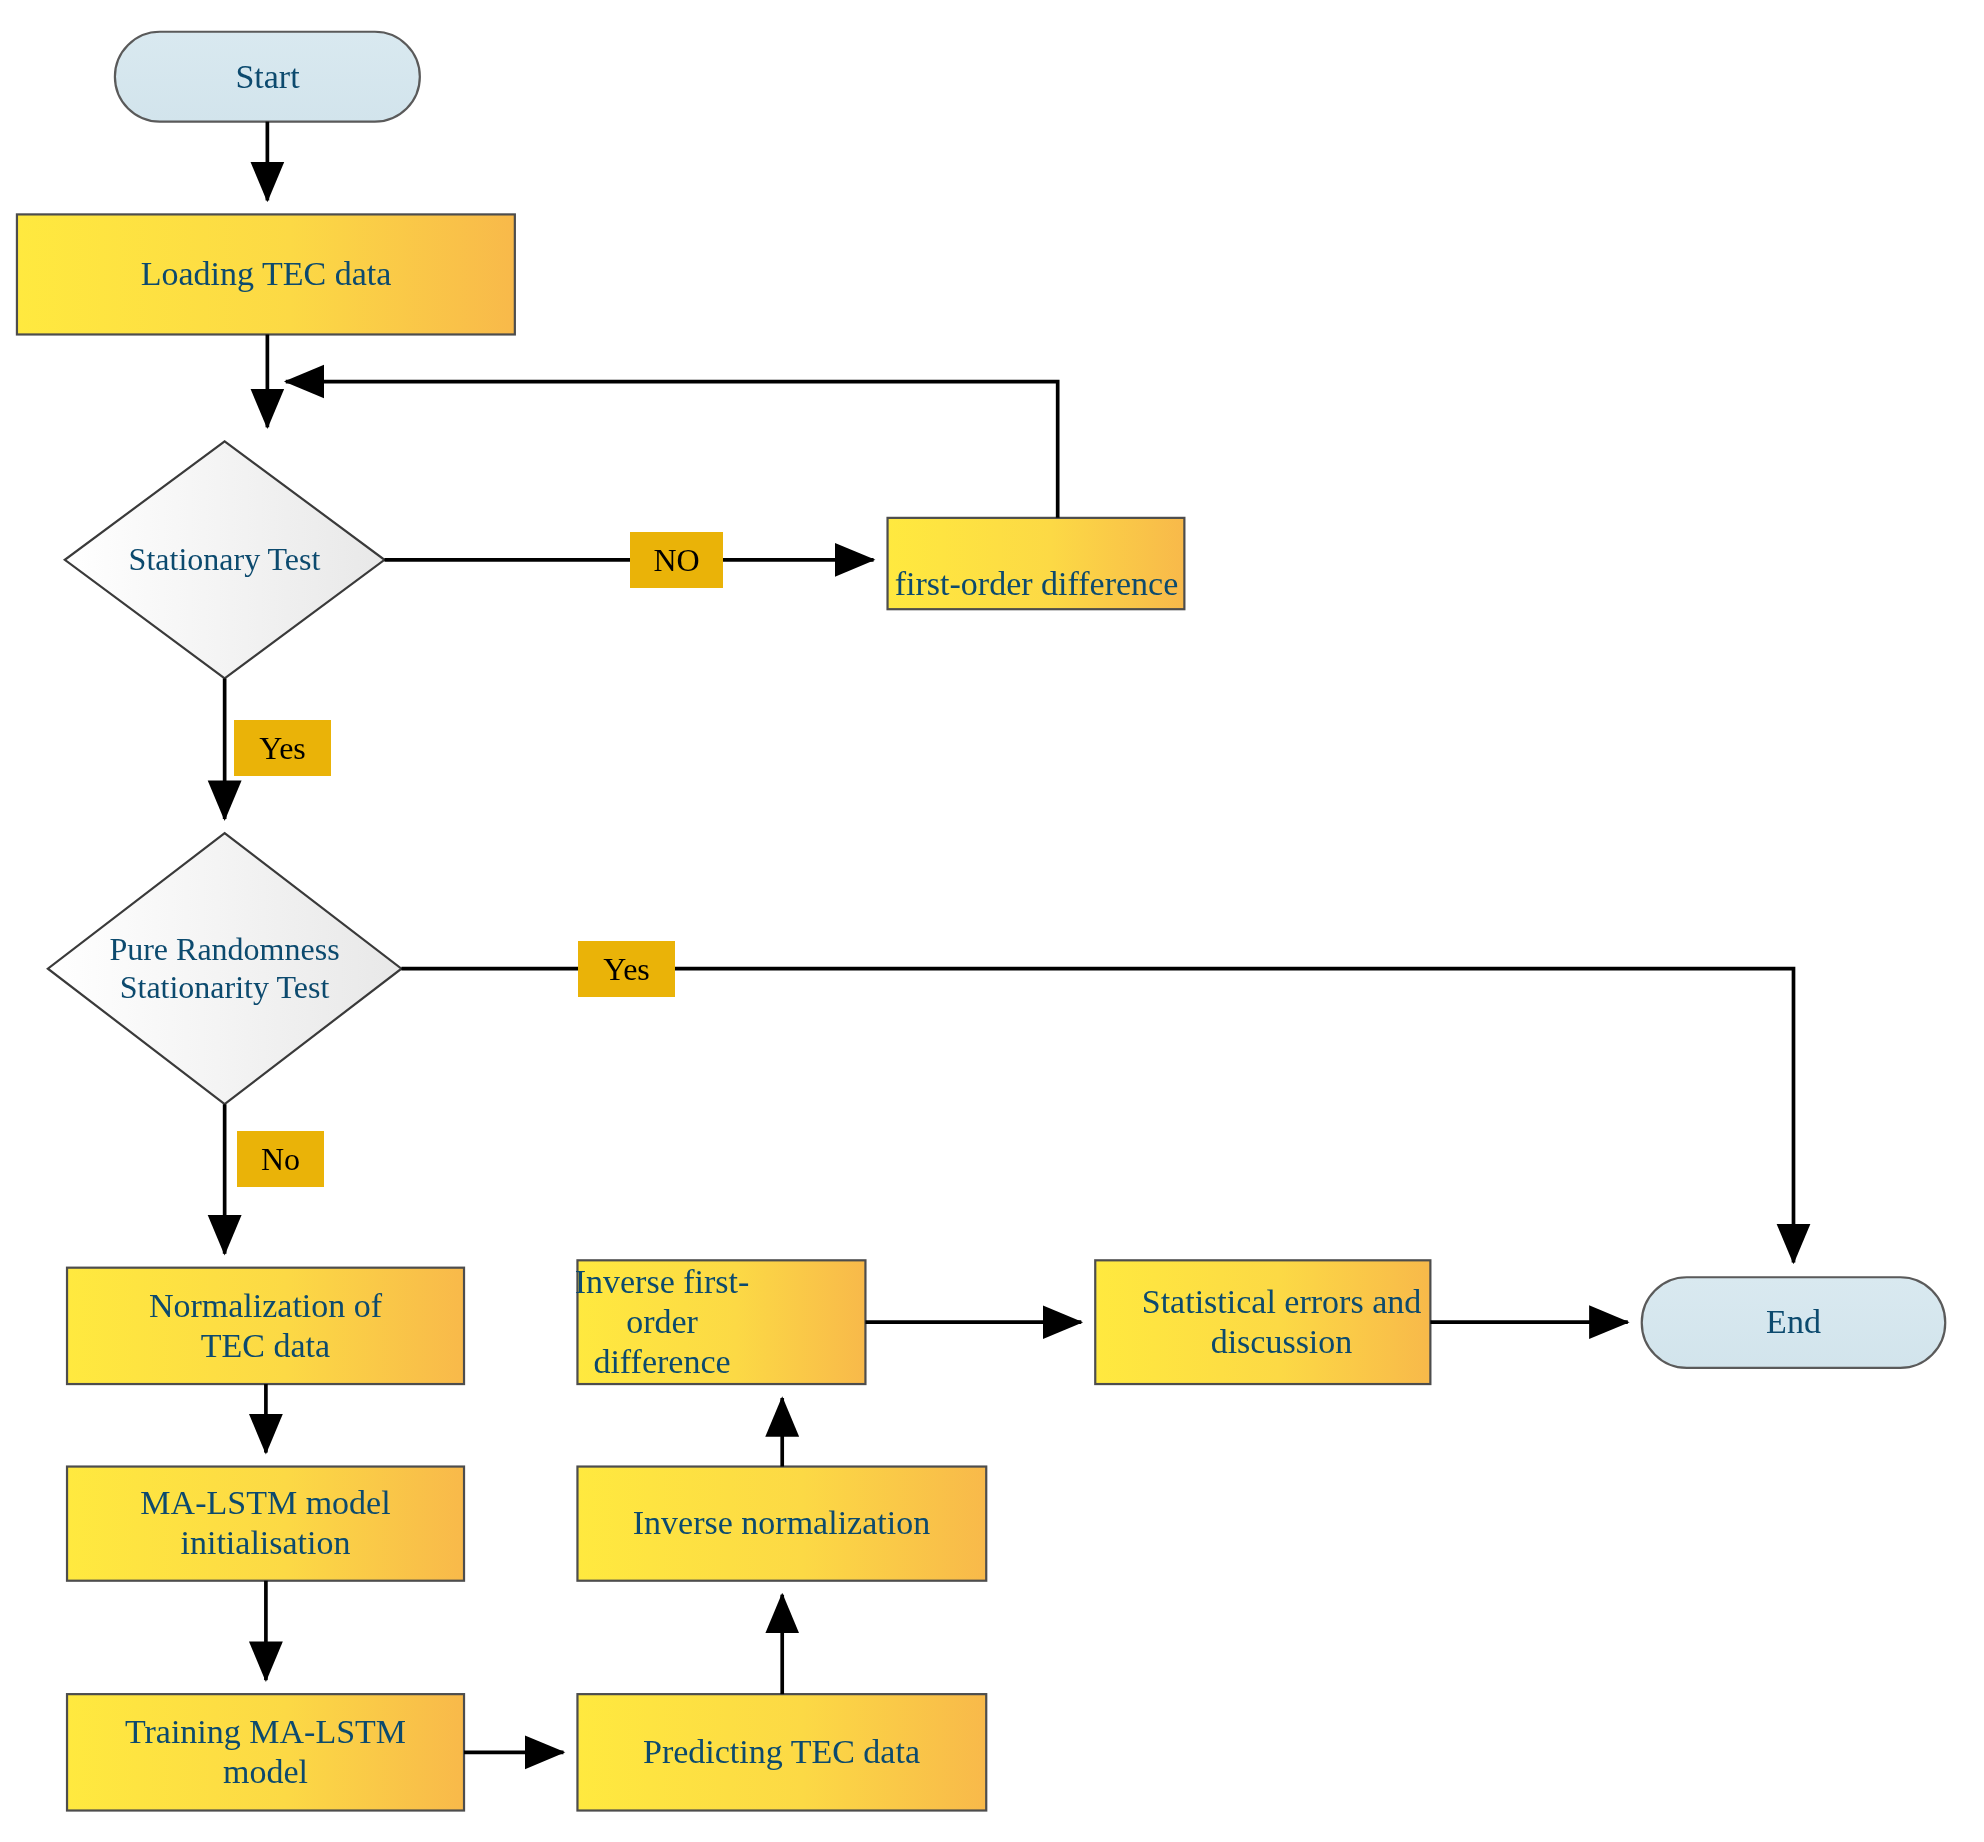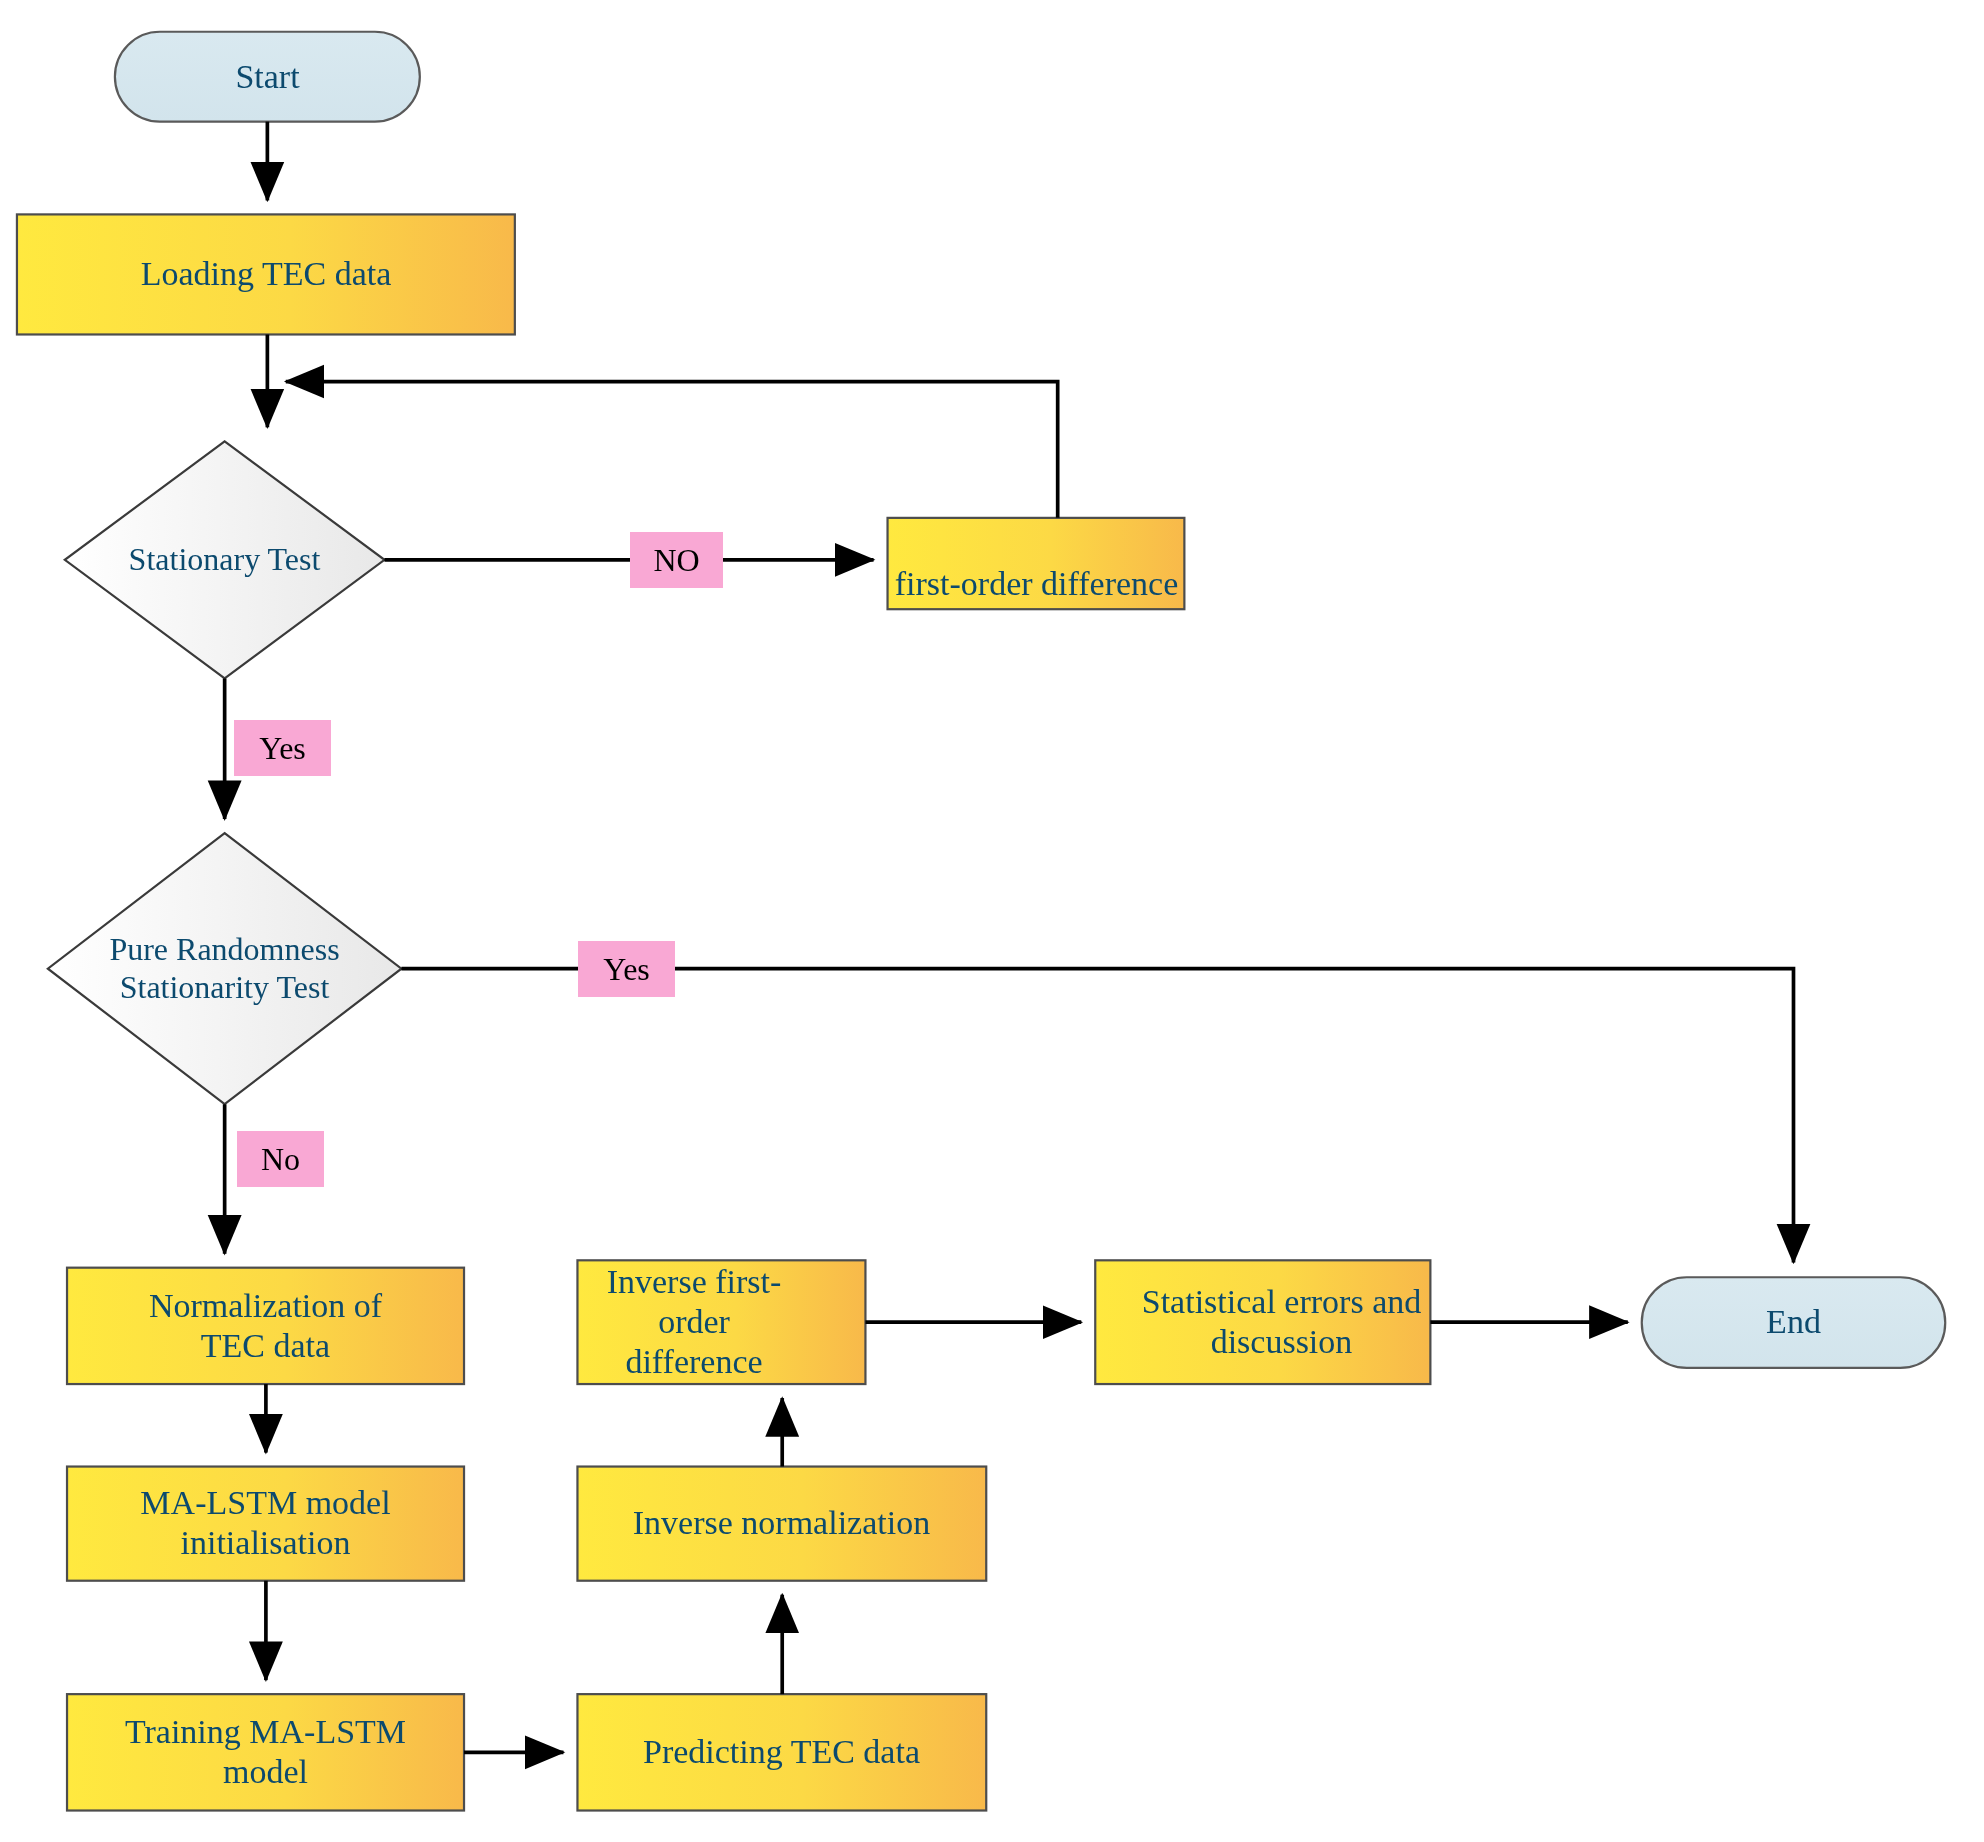--- a/index.html
+++ b/index.html
@@ -8,21 +8,21 @@
   #canvas{position:absolute;left:0;top:0;width:1985px;height:1843px;}
   .node-label{
      position:absolute;display:flex;align-items:center;justify-content:center;
      text-align:center;color:#0c4a6e;line-height:1.18;
      font-family:"Liberation Serif","DejaVu Serif",serif;
      pointer-events:none;white-space:pre-line;
   }
   .edge-label{
      position:absolute;display:flex;align-items:center;justify-content:center;
      color:#000;font-family:"Liberation Serif","DejaVu Serif",serif;
-     background:#f9a8d4;pointer-events:none;
+     background:#eab308;pointer-events:none;
   }
   .fs-proc{font-size:34px;}
   .fs-term{font-size:34px;}
   .fs-dec{font-size:32px;}
   .fs-edge{font-size:32px;}
 </style>
 </head>
 <body>
 
 <svg id="canvas" viewBox="0 0 2695 2502" xmlns="http://www.w3.org/2000/svg">
@@ -149,21 +149,21 @@
 <div class="node-label fs-proc" style="left:67px;top:1466px;width:397px;height:114px;">MA-LSTM model
 initialisation</div>
 
 <div class="node-label fs-proc" style="left:67px;top:1694px;width:397px;height:116px;">Training MA-LSTM
 model</div>
 
 <div class="node-label fs-proc" style="left:577px;top:1694px;width:409px;height:116px;">Predicting TEC data</div>
 
 <div class="node-label fs-proc" style="left:577px;top:1466px;width:409px;height:114px;border-radius:19px;">Inverse normalization</div>
 
-<div class="node-label fs-proc" style="left:577px;top:1260px;width:234px;height:124px;">Inverse first-order
+<div class="node-label fs-proc" style="left:545px;top:1260px;width:234px;height:124px;">Inverse first-order
 difference</div>
 
 <div class="node-label fs-proc" style="left:1095px;top:1260px;width:335px;height:124px;padding-left:19px;">Statistical errors and
 discussion</div>
 
 <div class="node-label fs-term" style="left:1642px;top:1277px;width:303px;height:91px;">End</div>
 
 <div class="edge-label fs-edge" style="left:630px;top:532px;width:93px;height:56px;">NO</div>
 
 <div class="edge-label fs-edge" style="left:234px;top:720px;width:97px;height:56px;">Yes</div>

